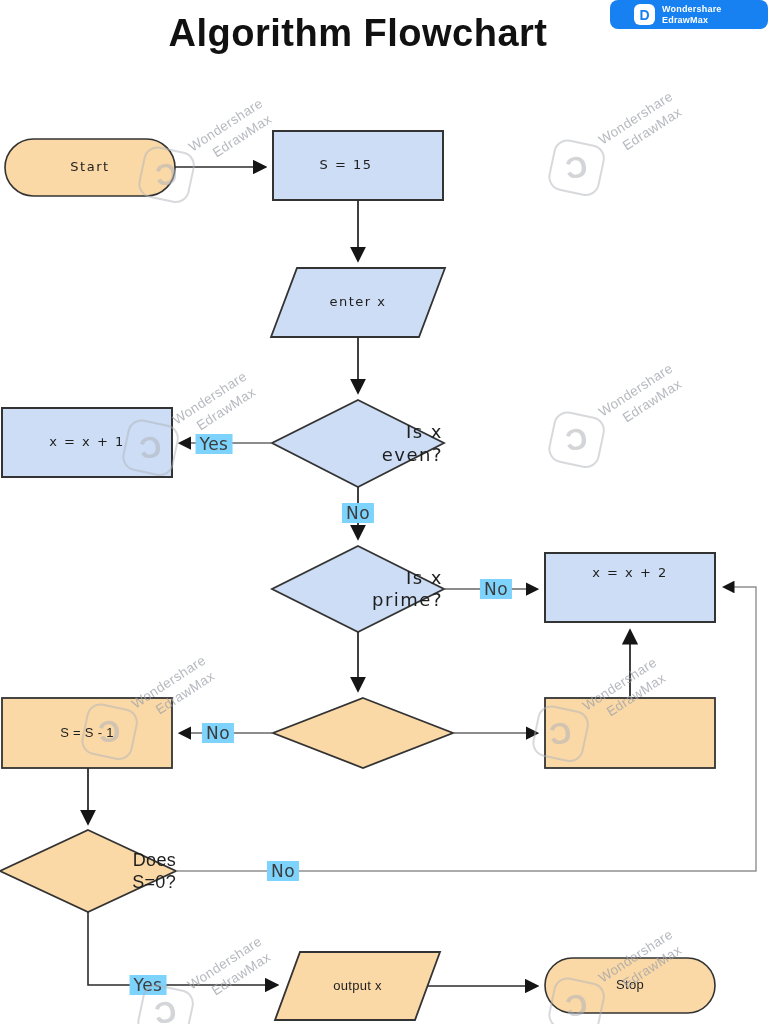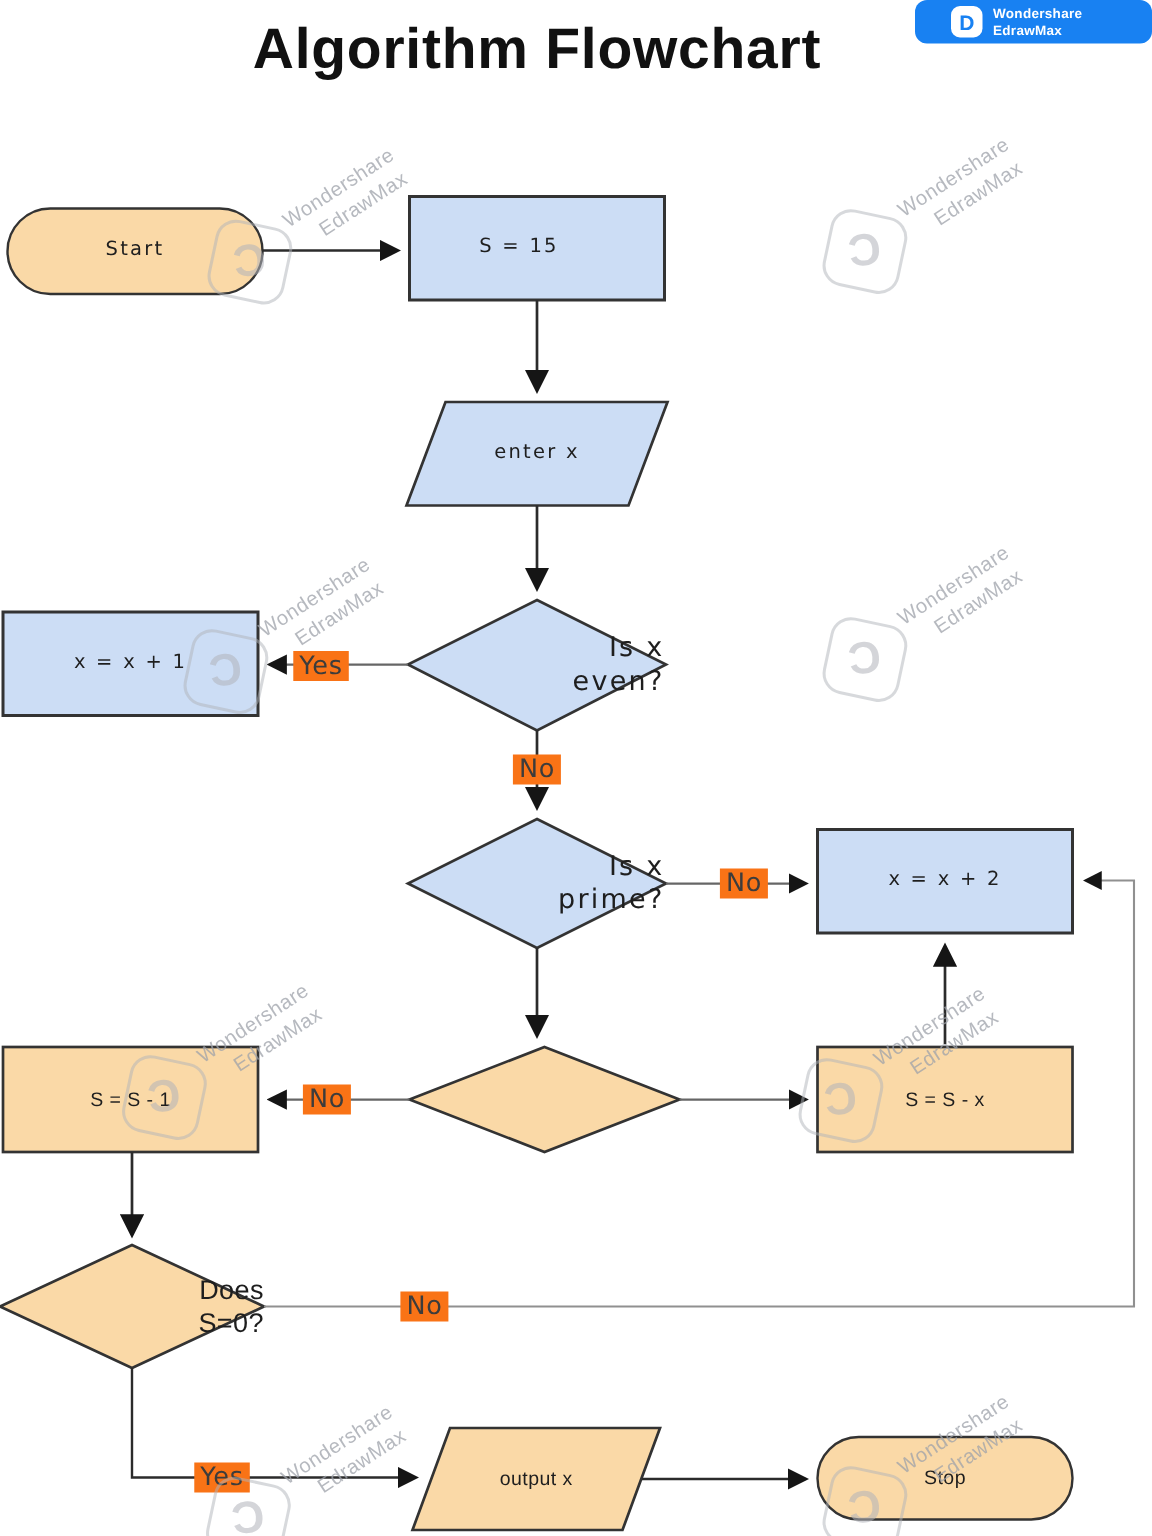--- a/index.html
+++ b/index.html
@@ -37,21 +37,21 @@
     position:absolute; display:flex; flex-direction:column;
     align-items:center; justify-content:center; text-align:center;
     color:#1e1e1e; font-size:13px; line-height:1.25; pointer-events:none;
   }
   .sp { letter-spacing:1.5px; }               
   .bf { font-family:Liberation Sans, sans-serif; letter-spacing:.3px; } 
   .dtext { font-size:18px;align-items:flex-end; }
   
   .elabel {
     position:absolute; transform:translate(-50%,-50%);
-    background:#f97316; padding:0 4px; font-size:17px; color:#3c3c3c;
+    background:#7dd3fc; padding:0 4px; font-size:17px; color:#3c3c3c;
     letter-spacing:.5px; white-space:nowrap;
   }
   
   .wm { position:absolute; width:0; height:0; overflow:visible; pointer-events:none; }
   .wm-rot {
     display:flex; align-items:center; gap:8px; width:195px;
     transform:rotate(-33deg); transform-origin:27px 27px;
   }
   .wm-logo {
     width:52px; height:52px; flex:0 0 52px; box-sizing:border-box;
@@ -127,23 +127,22 @@
   <div class="nlabel sp" style="left:273px;top:268px;width:170px;height:69px">enter x</div>
   <div class="nlabel sp dtext" style="left:273px;top:400px;width:170px;height:87px">
     <span>Is x</span>
     <span>even?</span>
   </div>
   <div class="nlabel sp" style="left:2px;top:408px;width:170px;height:69px">x = x + 1</div>
   <div class="nlabel sp dtext" style="left:273px;top:546px;width:170px;height:86px">
     <span>Is x</span>
     <span>prime?</span>
   </div>
-  <div class="nlabel sp" style="left:545px;top:553px;width:170px;height:69px">x = x + 2</div>
+  <div class="nlabel sp" style="left:545px;top:539px;width:170px;height:69px">x = x + 2</div>
   <div class="nlabel bf" style="left:2px;top:698px;width:170px;height:70px">S = S - 1</div>
-  <div class="nlabel bf" style="left:545px;top:698px;width:170px;height:70px">S = S - x</div>
   <div class="nlabel bf dtext" style="left:0px;top:830px;width:176px;height:82px">
     <span>Does</span>
     <span>S=0?</span>
   </div>
   <div class="nlabel bf" style="left:545px;top:958px;width:170px;height:55px">Stop</div>
   <div class="nlabel bf" style="left:275px;top:952px;width:165px;height:68px">output x</div>
 
   <div class="elabel" style="left:214px;top:444px">Yes</div>
   <div class="elabel" style="left:358px;top:513px">No</div>
   <div class="elabel" style="left:496px;top:589px">No</div>

